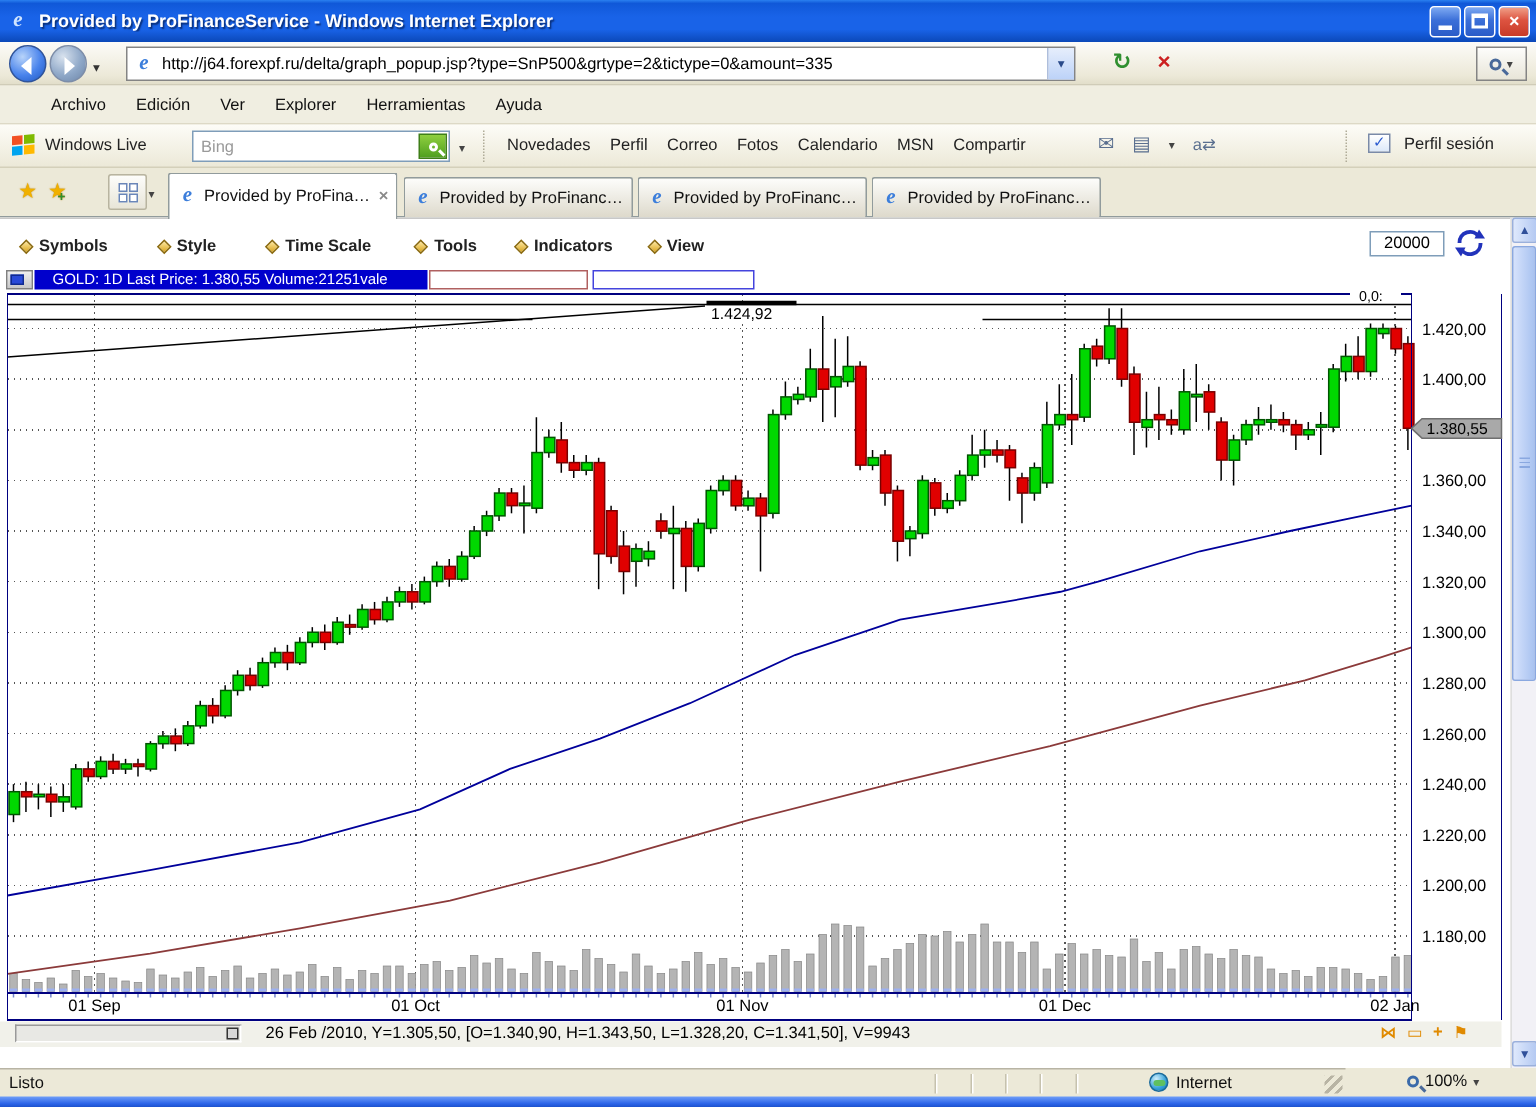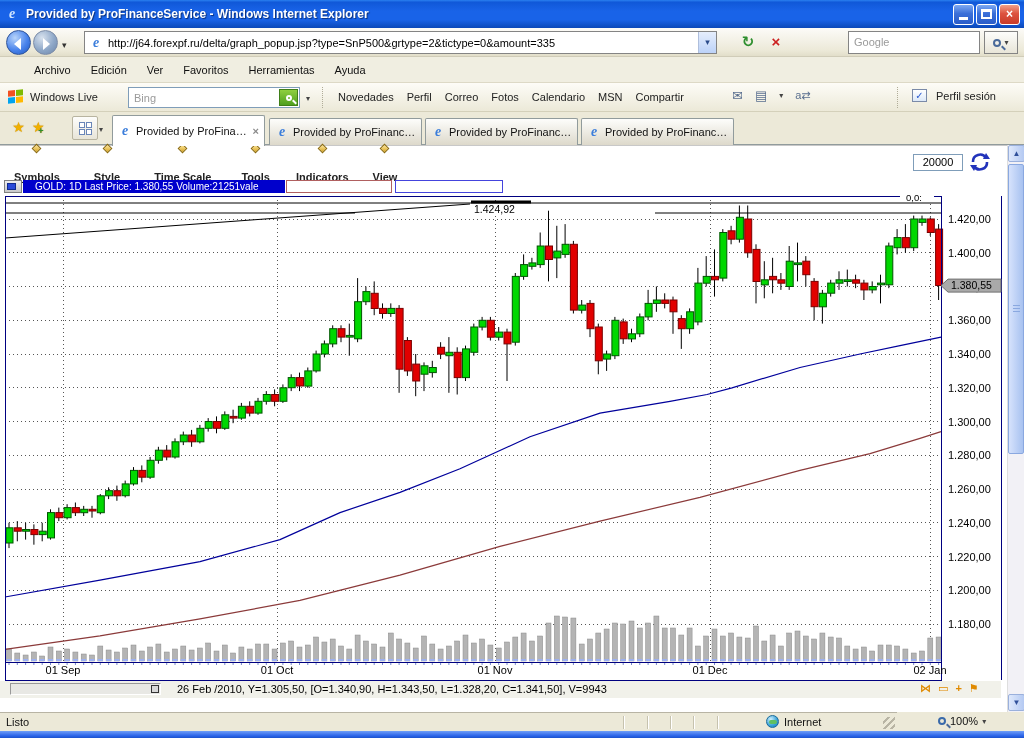--- a/index.html
+++ b/index.html
@@ -92,21 +92,21 @@
     background:linear-gradient(180deg,#fdfdfb,#ddd9cb); display:flex; align-items:center; padding:0 5px; gap:4px; }
   .tab.active { top:3px; height:31px; background:#fff; z-index:3; }
   .tab .lbl { flex:1; font-size:11px; color:#111; white-space:nowrap; overflow:hidden; text-overflow:ellipsis; }
   .tab .ie-e { color:#3c7edb; width:14px; }
   .tab .closex { color:#8a8a8a; font-size:11px; font-weight:bold; }
 
   
   .content { position:absolute; left:0; top:145px; width:1007px; height:567px; background:#fff; border-top:1px solid #c8c8c8; }
 
   .chart-toolbar { position:absolute; left:0; top:5px; width:1007px; height:26px; display:flex; align-items:center; padding-left:14px; }
-  .ct-item { display:flex; align-items:center; gap:19px; font-size:11px; font-weight:bold; color:#222;flex-direction:column; }
+  .ct-item { display:flex; align-items:center; gap:5px; font-size:11px; font-weight:bold; color:#222; }
   .diamond { width:7px; height:7px; transform:rotate(45deg); background:linear-gradient(135deg,#ffe9a0,#d8a520); border:1px solid #8a6a10; }
   .amountbox { position:absolute; left:913px; top:8px; width:50px; height:17px; border:1px solid #7f9db9; background:#fff;
     font-size:11px; text-align:center; line-height:15px; color:#000; }
   .ref-ic { position:absolute; left:969px; top:5px; width:22px; height:22px; }
 
   .legendbar { position:absolute; left:4px; top:34px; height:13px; width:1000px; }
   .leg-ic { position:absolute; left:0; top:0; width:18px; height:13px; border:1px solid #808080;
     background:linear-gradient(180deg,#efefef,#c8c8c8); }
   .leg-ic i { position:absolute; left:2px; top:2px; width:9px; height:7px; background:#2a4ad8; border:1px solid #102a90; }
   .leg-main { position:absolute; left:19px; top:0; width:262px; height:13px; background:#0000cc; color:#fff;
@@ -174,32 +174,31 @@
         <i class="arrowR"></i>
       </span>
     <span class="nav-caret">▾</span>
     <div class="addrfield">
       <span class="ie-e" style="color:#3c7edb">e</span>
       <span class="url">http://j64.forexpf.ru/delta/graph_popup.jsp?type=SnP500&amp;grtype=2&amp;tictype=0&amp;amount=335</span>
       <span class="addr-drop">▾</span>
     </div>
     <span class="toolbtn" style="left:736px"><span class="refresh-ic">↻</span></span>
     <span class="toolbtn" style="left:764px"><span class="stop-ic">×</span></span>
-    <div class="googlebox">Google</div>
     <div class="searchbtn">
       <span class="mag"></span>
       <span class="dropcaret">▾</span>
     </div>
   </div>
 
   <div class="menurow">
     <span class="menuitem">Archivo</span>
     <span class="menuitem">Edición</span>
     <span class="menuitem">Ver</span>
-    <span class="menuitem">Favoritos</span>
+    <span class="menuitem">Explorer</span>
     <span class="menuitem">Herramientas</span>
     <span class="menuitem">Ayuda</span>
   </div>
 
   <div class="liverow">
     <span class="liveflag">
       <i style="background:#f25022"></i>
         <i style="background:#7fba00"></i>
         <i style="background:#00a4ef"></i>
         <i style="background:#ffb900"></i>

